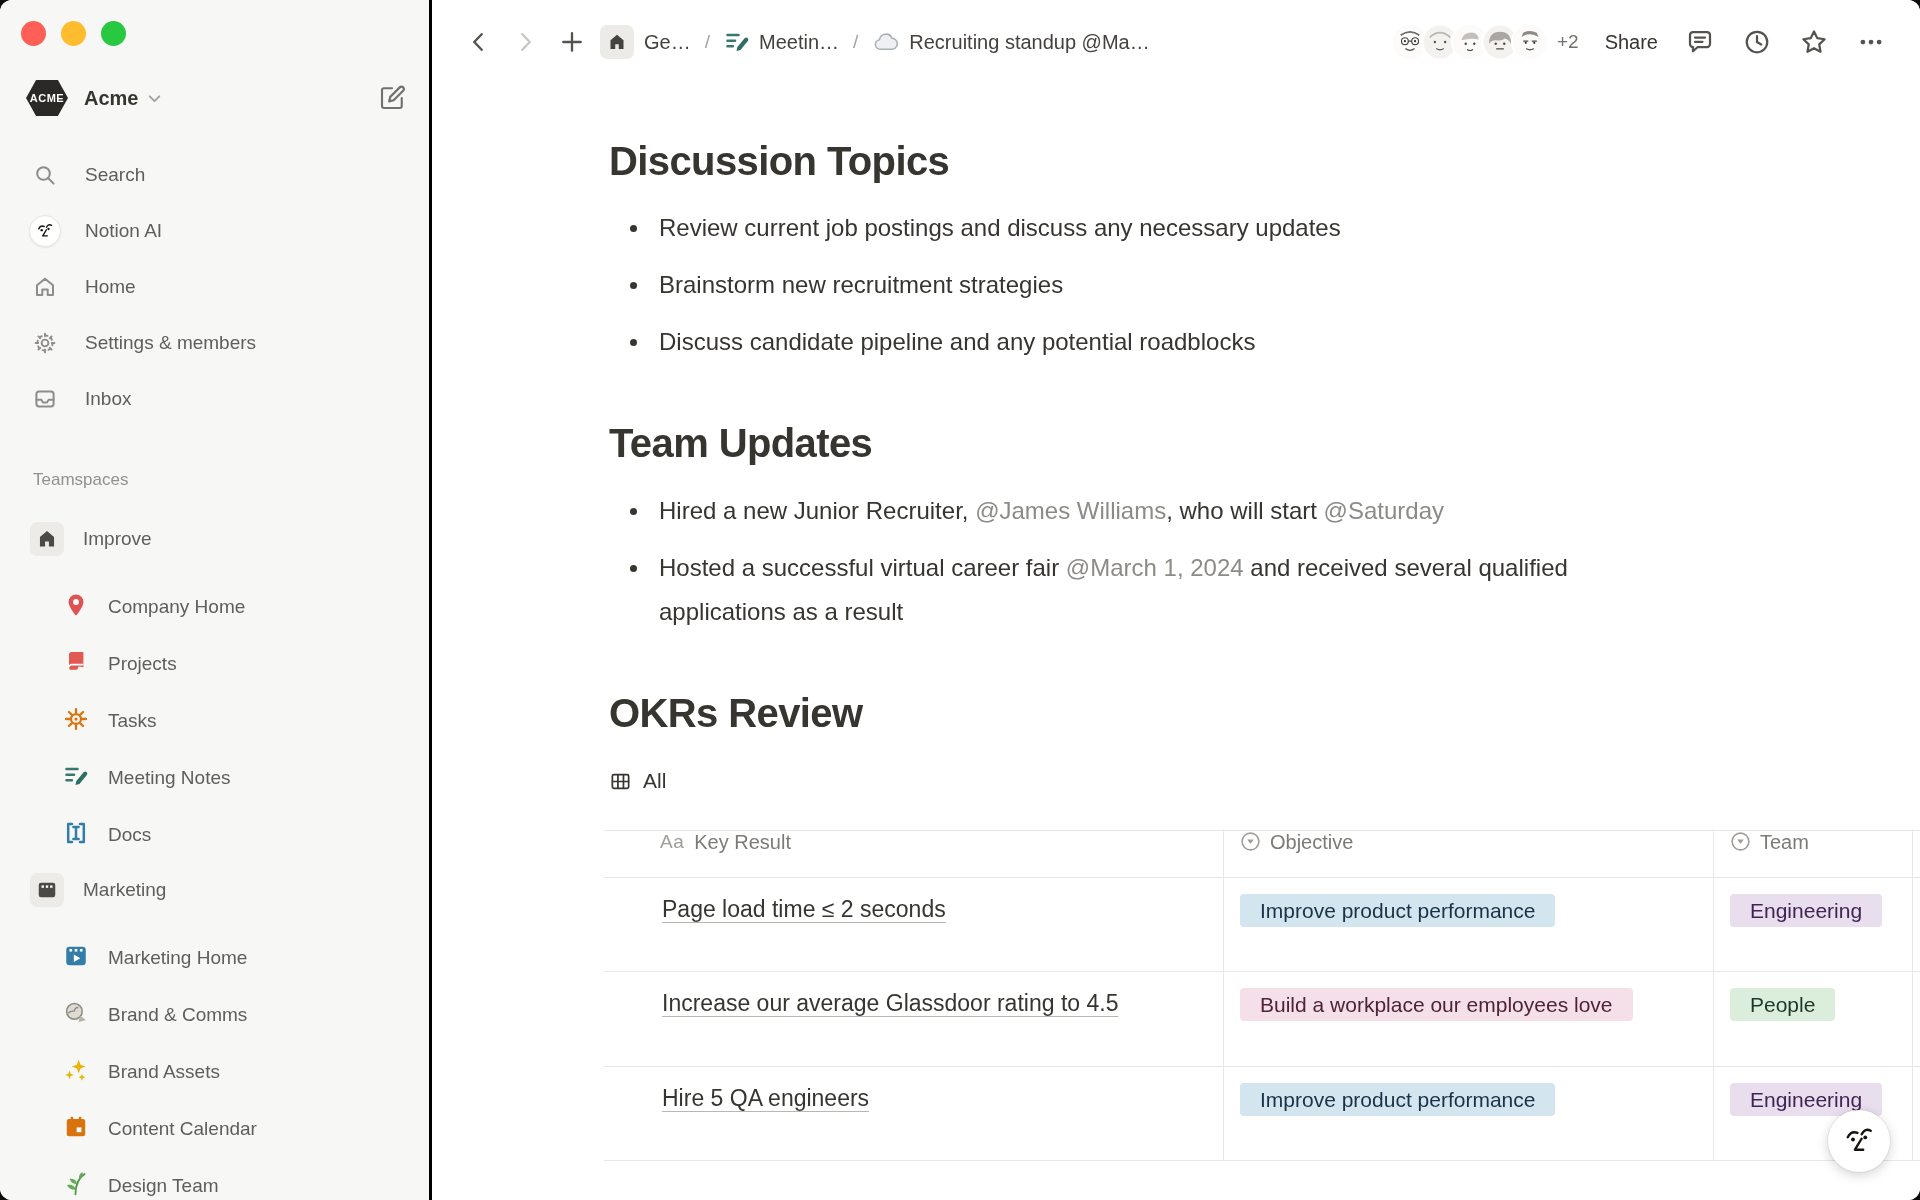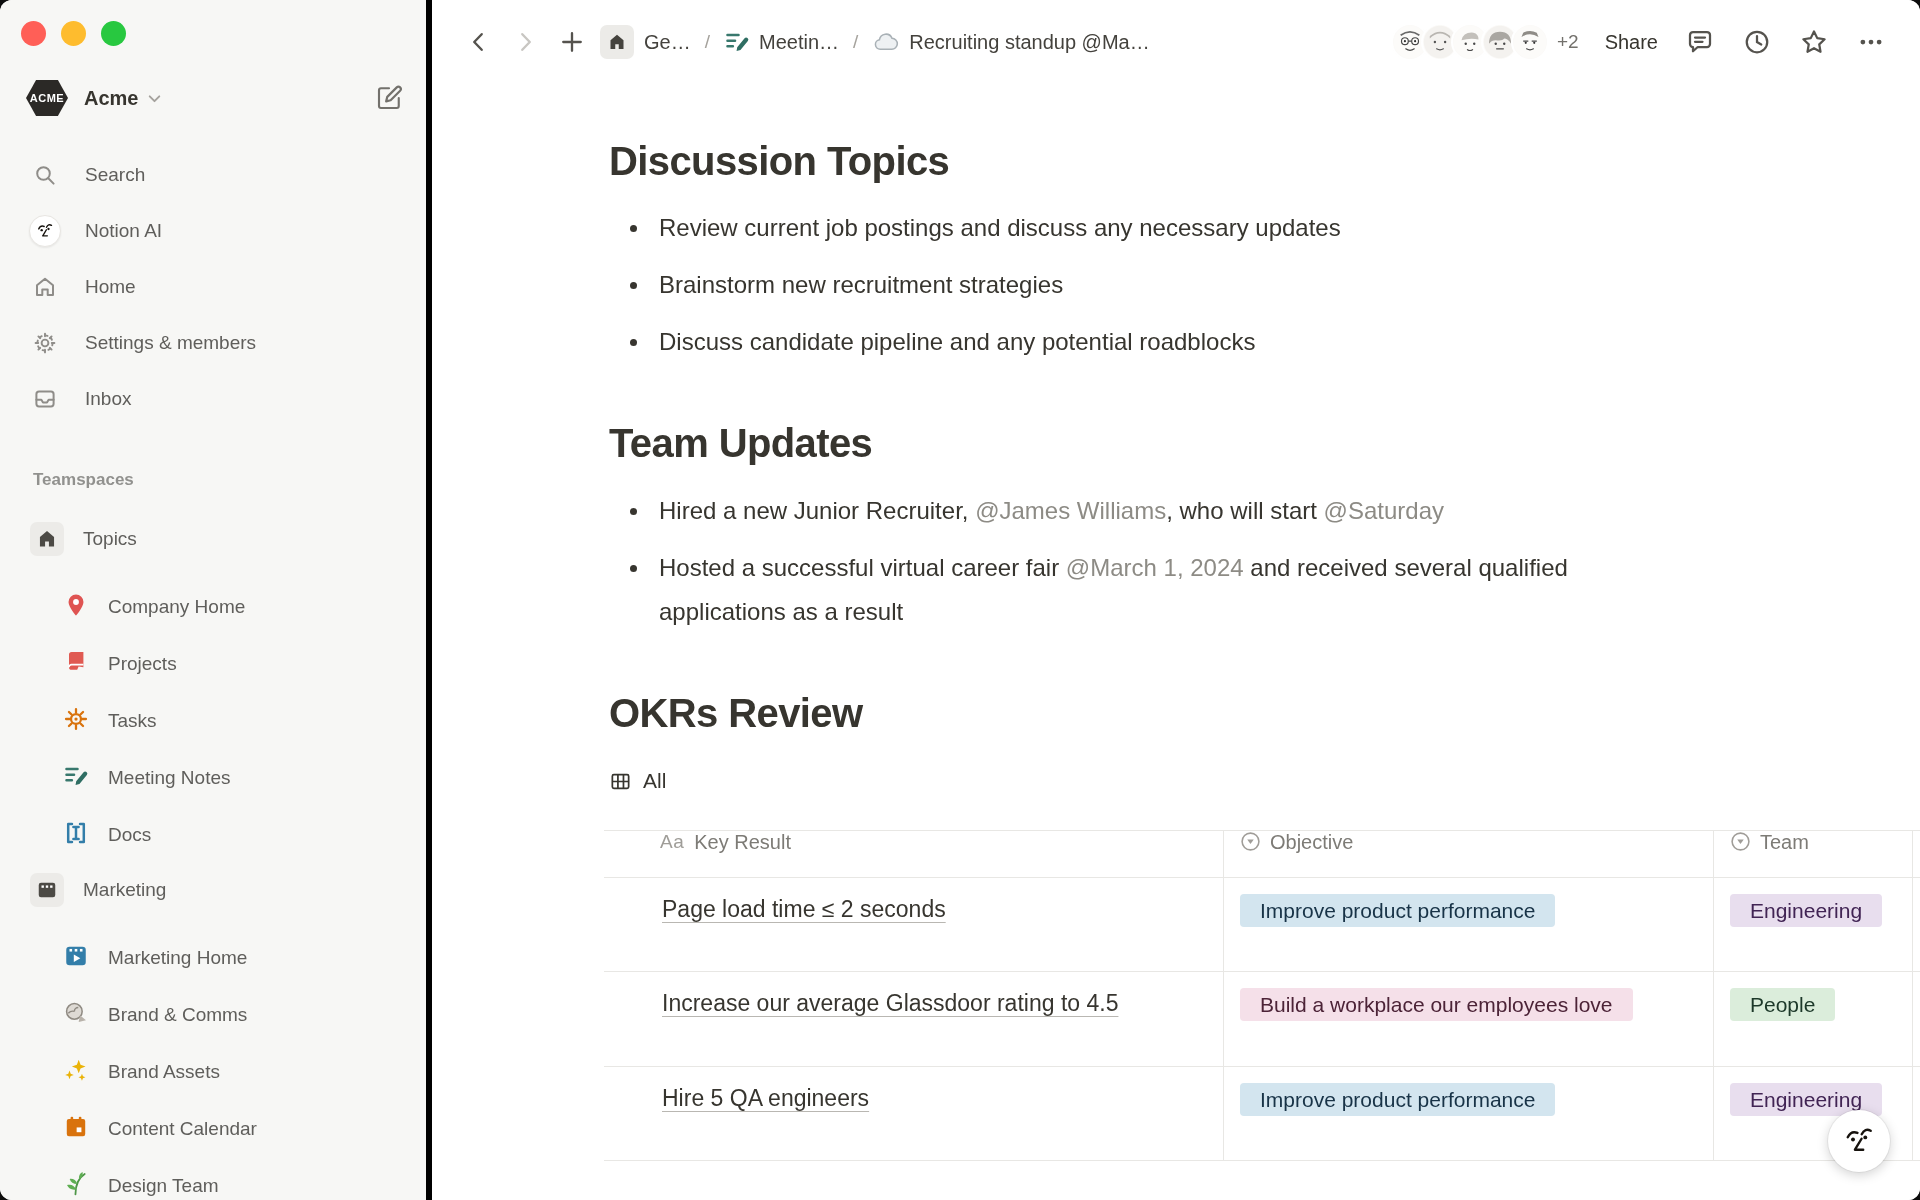--- a/index.html
+++ b/index.html
@@ -1,34 +1,34 @@
 <!DOCTYPE html>
 <html><head>
 <meta charset="utf-8">
 <style>
   *{box-sizing:border-box;margin:0;padding:0}
   html,body{width:1920px;height:1200px;background:#0d0d0d}
   body{font-family:"Liberation Sans","DejaVu Sans",sans-serif;-webkit-font-smoothing:antialiased}
   .window{position:relative;width:1920px;height:1200px;border-radius:12px;overflow:hidden;display:flex;background:#fff}
 
   
-  .sidebar{position:relative;flex:0 0 432px;height:100%;background:#f7f7f5;border-right:6px solid #000000}
+  .sidebar{position:relative;flex:0 0 432px;height:100%;background:#f7f7f5;border-right:3px solid #000000}
   .traffic{position:absolute;top:21px;left:21px;display:flex;gap:15px}
   .tl{width:25px;height:25px;border-radius:50%}
   .ws-row{position:absolute;top:75px;left:26px;right:22px;height:46px;display:flex;align-items:center}
   .ws-logo{width:42px;height:36px;background:#2b2926;clip-path:polygon(24% 0,76% 0,100% 50%,76% 100%,24% 100%,0 50%);display:flex;align-items:center;justify-content:center}
   .ws-logo span{color:#fff;font-size:11px;font-weight:700;letter-spacing:.5px}
   .ws-name{margin:0 8px 0 16px;font-size:20px;font-weight:600;color:#37352f}
   .ws-compose{margin-left:auto;display:flex}
   .nav-top{position:absolute;top:153px;left:10px;right:10px}
   .side-item{display:flex;align-items:center;height:44px;margin-bottom:12px;padding-left:23px;border-radius:8px}
   .side-item .ico{width:24px;height:24px;margin-right:28px;display:flex;align-items:center;justify-content:center;flex:none}
   .side-item .lbl,.ts-parent .lbl,.ts-child .lbl{font-size:19px;font-weight:500;color:#5f5e5b;white-space:nowrap}
   .ai-circle{width:32px;height:32px;border-radius:50%;background:#fff;border:1px solid #e8e6e2;box-shadow:0 1px 2px rgba(0,0,0,.07);display:flex;align-items:center;justify-content:center;margin-left:-4px;margin-right:24px;flex:none}
-  .ts-label{position:absolute;top:470px;left:33px;font-size:17px;font-weight:700;color:#91918e}
+  .ts-label{position:absolute;top:470px;left:33px;font-size:17px;font-weight:400;color:#91918e}
   .ts-list{position:absolute;top:517px;left:10px;right:10px}
   .ts-parent{display:flex;align-items:center;height:44px;margin-bottom:13px;padding-left:20px;border-radius:8px}
   .ts-badge{width:34px;height:34px;border-radius:7px;background:#ecebe8;display:flex;align-items:center;justify-content:center;margin-right:19px;flex:none}
   .ts-child{display:flex;align-items:flex-end;height:44px;margin-bottom:13px;padding-left:53px;border-radius:8px}
   .ts-child .ico{width:26px;height:26px;margin-right:19px;display:flex;align-items:center;justify-content:center;flex:none}
   .gap-group{margin-top:22px}
 
   
   .main{position:relative;flex:1;height:100%;background:#fff;overflow:hidden}
   .topbar{position:absolute;top:0;left:0;right:0;height:84px;display:flex;align-items:center;padding:0 34px}
@@ -153,21 +153,21 @@
 
     <div class="ts-label">Teamspaces</div>
 
     <div class="ts-list">
       <div class="ts-parent">
         <span class="ts-badge">
           <svg width="22" height="22" viewBox="0 0 24 24">
               <path d="M12 3.4 4.3 9.9V20.3h5.6v-5.5h4.2v5.5h5.6V9.9Z" fill="#4c4a45"></path>
             </svg>
         </span>
-        <span class="lbl">Topics</span>
+        <span class="lbl">Improve</span>
       </div>
       <div class="ts-child">
         <span class="ico">
           <svg width="26" height="26" viewBox="0 0 24 24">
               <path d="M12 2.3a6.9 6.9 0 0 0-6.9 6.9C5.1 13.9 12 21.8 12 21.8s6.9-7.9 6.9-12.6A6.9 6.9 0 0 0 12 2.3Z" fill="#df5452"></path>
               <circle cx="12" cy="9.2" r="2.7" fill="#fff"></circle>
             </svg>
         </span>
         <span class="lbl">Company Home</span>
       </div>

